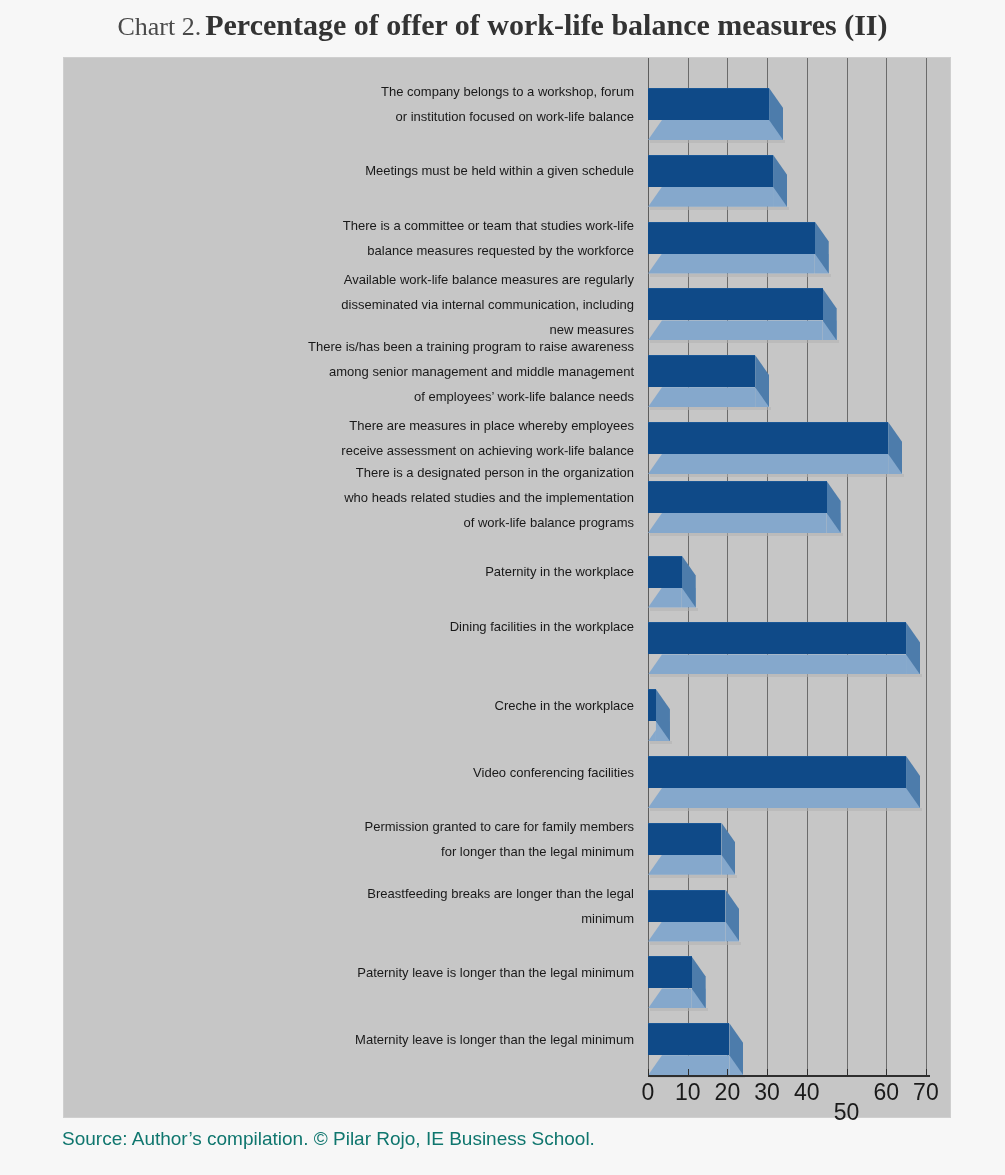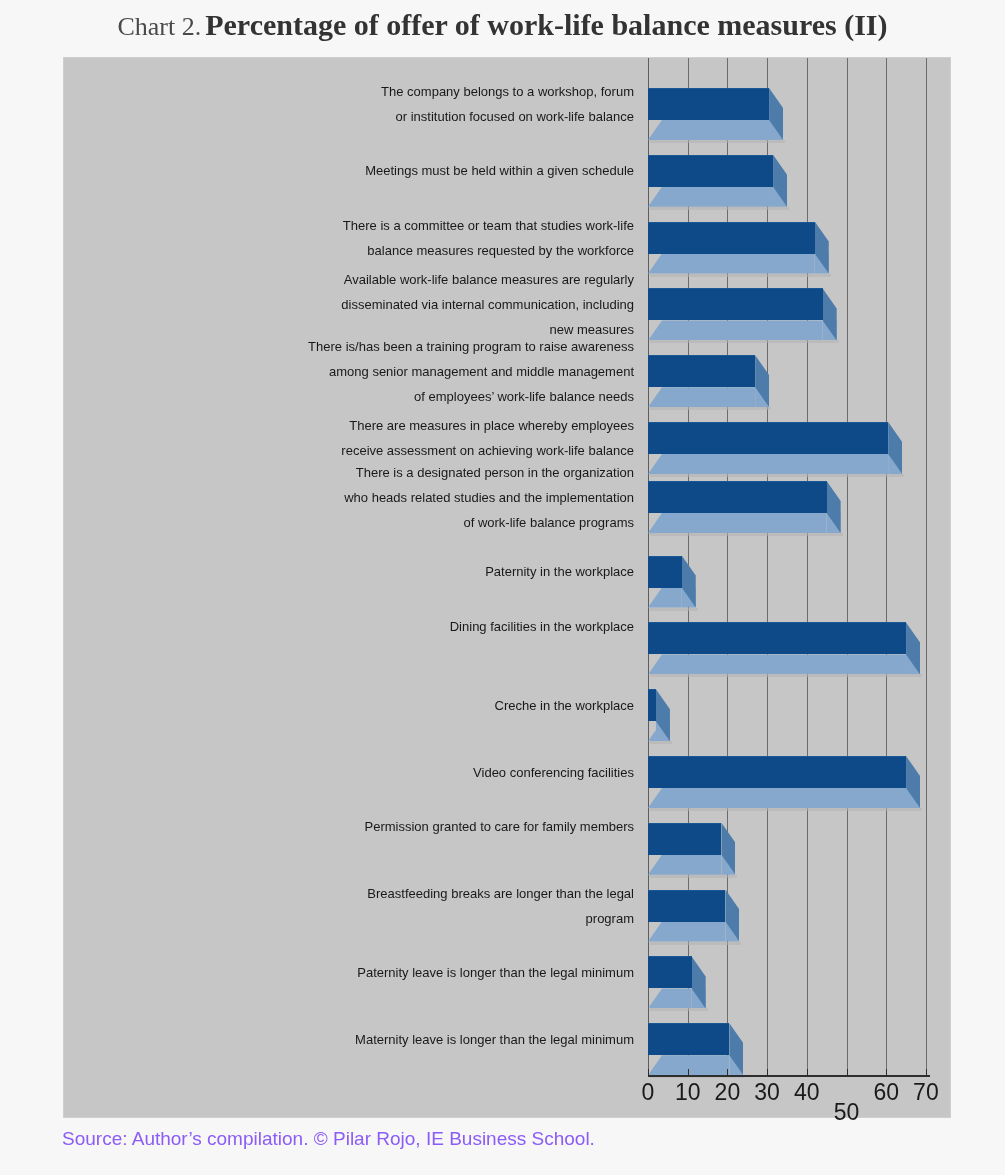--- a/index.html
+++ b/index.html
@@ -141,21 +141,21 @@
     position: absolute;
     background: #b2b2b2;
   }
 
   
   #source {
     position: absolute;
     left: 62px;
     top: 1128px;
     font-size: 19px;
-    color: #8b5cf6;
+    color: #0f766e;
     font-family: "Liberation Sans", sans-serif;
   }
 </style>
 </head>
 <body>
 
 <div id="title-bar">
   <span id="title-prefix">Chart 2.</span>
   <span id="title-main">Percentage of offer of work-life balance measures (II)</span>
 </div>
@@ -309,33 +309,34 @@
           <div class="bar-shadow" style="left: 2px; top: 60px; width: 272.05px; height: 3px; opacity: 0.55;"></div>
           <div class="bar-bottomface" style="left: 0px; top: 40px; width: 258.05px; height: 20px; clip-path: polygon(14px 0px, 100% 0px, calc(100% + 0px) 100%, 0px 100%);"></div>
           <div class="bar-bottomface" style="left: 258.05px; top: 40px; width: 14px; height: 20px; clip-path: polygon(0px 0px, 100% 0px, 100% 100%, 0px 100%);"></div>
           <div class="bar-bevel" style="left: 258.05px; top: 8px; height: 52px; clip-path: polygon(0px 0px, 100% 20px, 100% 100%, 0px 32px);"></div>
           <div class="bar-face" style="width: 258.05px;"></div>
         </div>
       </div>
       <div class="row" style="top: 756.8px;">
         <div class="row-label" style="top: -1px;">
           <div>Permission granted to care for family members</div>
+          <div>for longer than the legal minimum</div>
         </div>
         <div class="bar-wrap" title="18.5" style="width: 87.445px;">
           <div class="bar-shadow" style="left: 2px; top: 60px; width: 87.445px; height: 3px; opacity: 0.55;"></div>
           <div class="bar-bottomface" style="left: 0px; top: 40px; width: 73.445px; height: 20px; clip-path: polygon(14px 0px, 100% 0px, calc(100% + 0px) 100%, 0px 100%);"></div>
           <div class="bar-bottomface" style="left: 73.445px; top: 40px; width: 14px; height: 20px; clip-path: polygon(0px 0px, 100% 0px, 100% 100%, 0px 100%);"></div>
           <div class="bar-bevel" style="left: 73.445px; top: 8px; height: 52px; clip-path: polygon(0px 0px, 100% 20px, 100% 100%, 0px 32px);"></div>
           <div class="bar-face" style="width: 73.445px;"></div>
         </div>
       </div>
       <div class="row" style="top: 823.6px;">
         <div class="row-label" style="top: -1px;">
           <div>Breastfeeding breaks are longer than the legal</div>
-          <div>program</div>
+          <div>minimum</div>
         </div>
         <div class="bar-wrap" title="19.5" style="width: 91.415px;">
           <div class="bar-shadow" style="left: 2px; top: 60px; width: 91.415px; height: 3px; opacity: 0.55;"></div>
           <div class="bar-bottomface" style="left: 0px; top: 40px; width: 77.415px; height: 20px; clip-path: polygon(14px 0px, 100% 0px, calc(100% + 0px) 100%, 0px 100%);"></div>
           <div class="bar-bottomface" style="left: 77.415px; top: 40px; width: 14px; height: 20px; clip-path: polygon(0px 0px, 100% 0px, 100% 100%, 0px 100%);"></div>
           <div class="bar-bevel" style="left: 77.415px; top: 8px; height: 52px; clip-path: polygon(0px 0px, 100% 20px, 100% 100%, 0px 32px);"></div>
           <div class="bar-face" style="width: 77.415px;"></div>
         </div>
       </div>
       <div class="row" style="top: 890.4px;">

